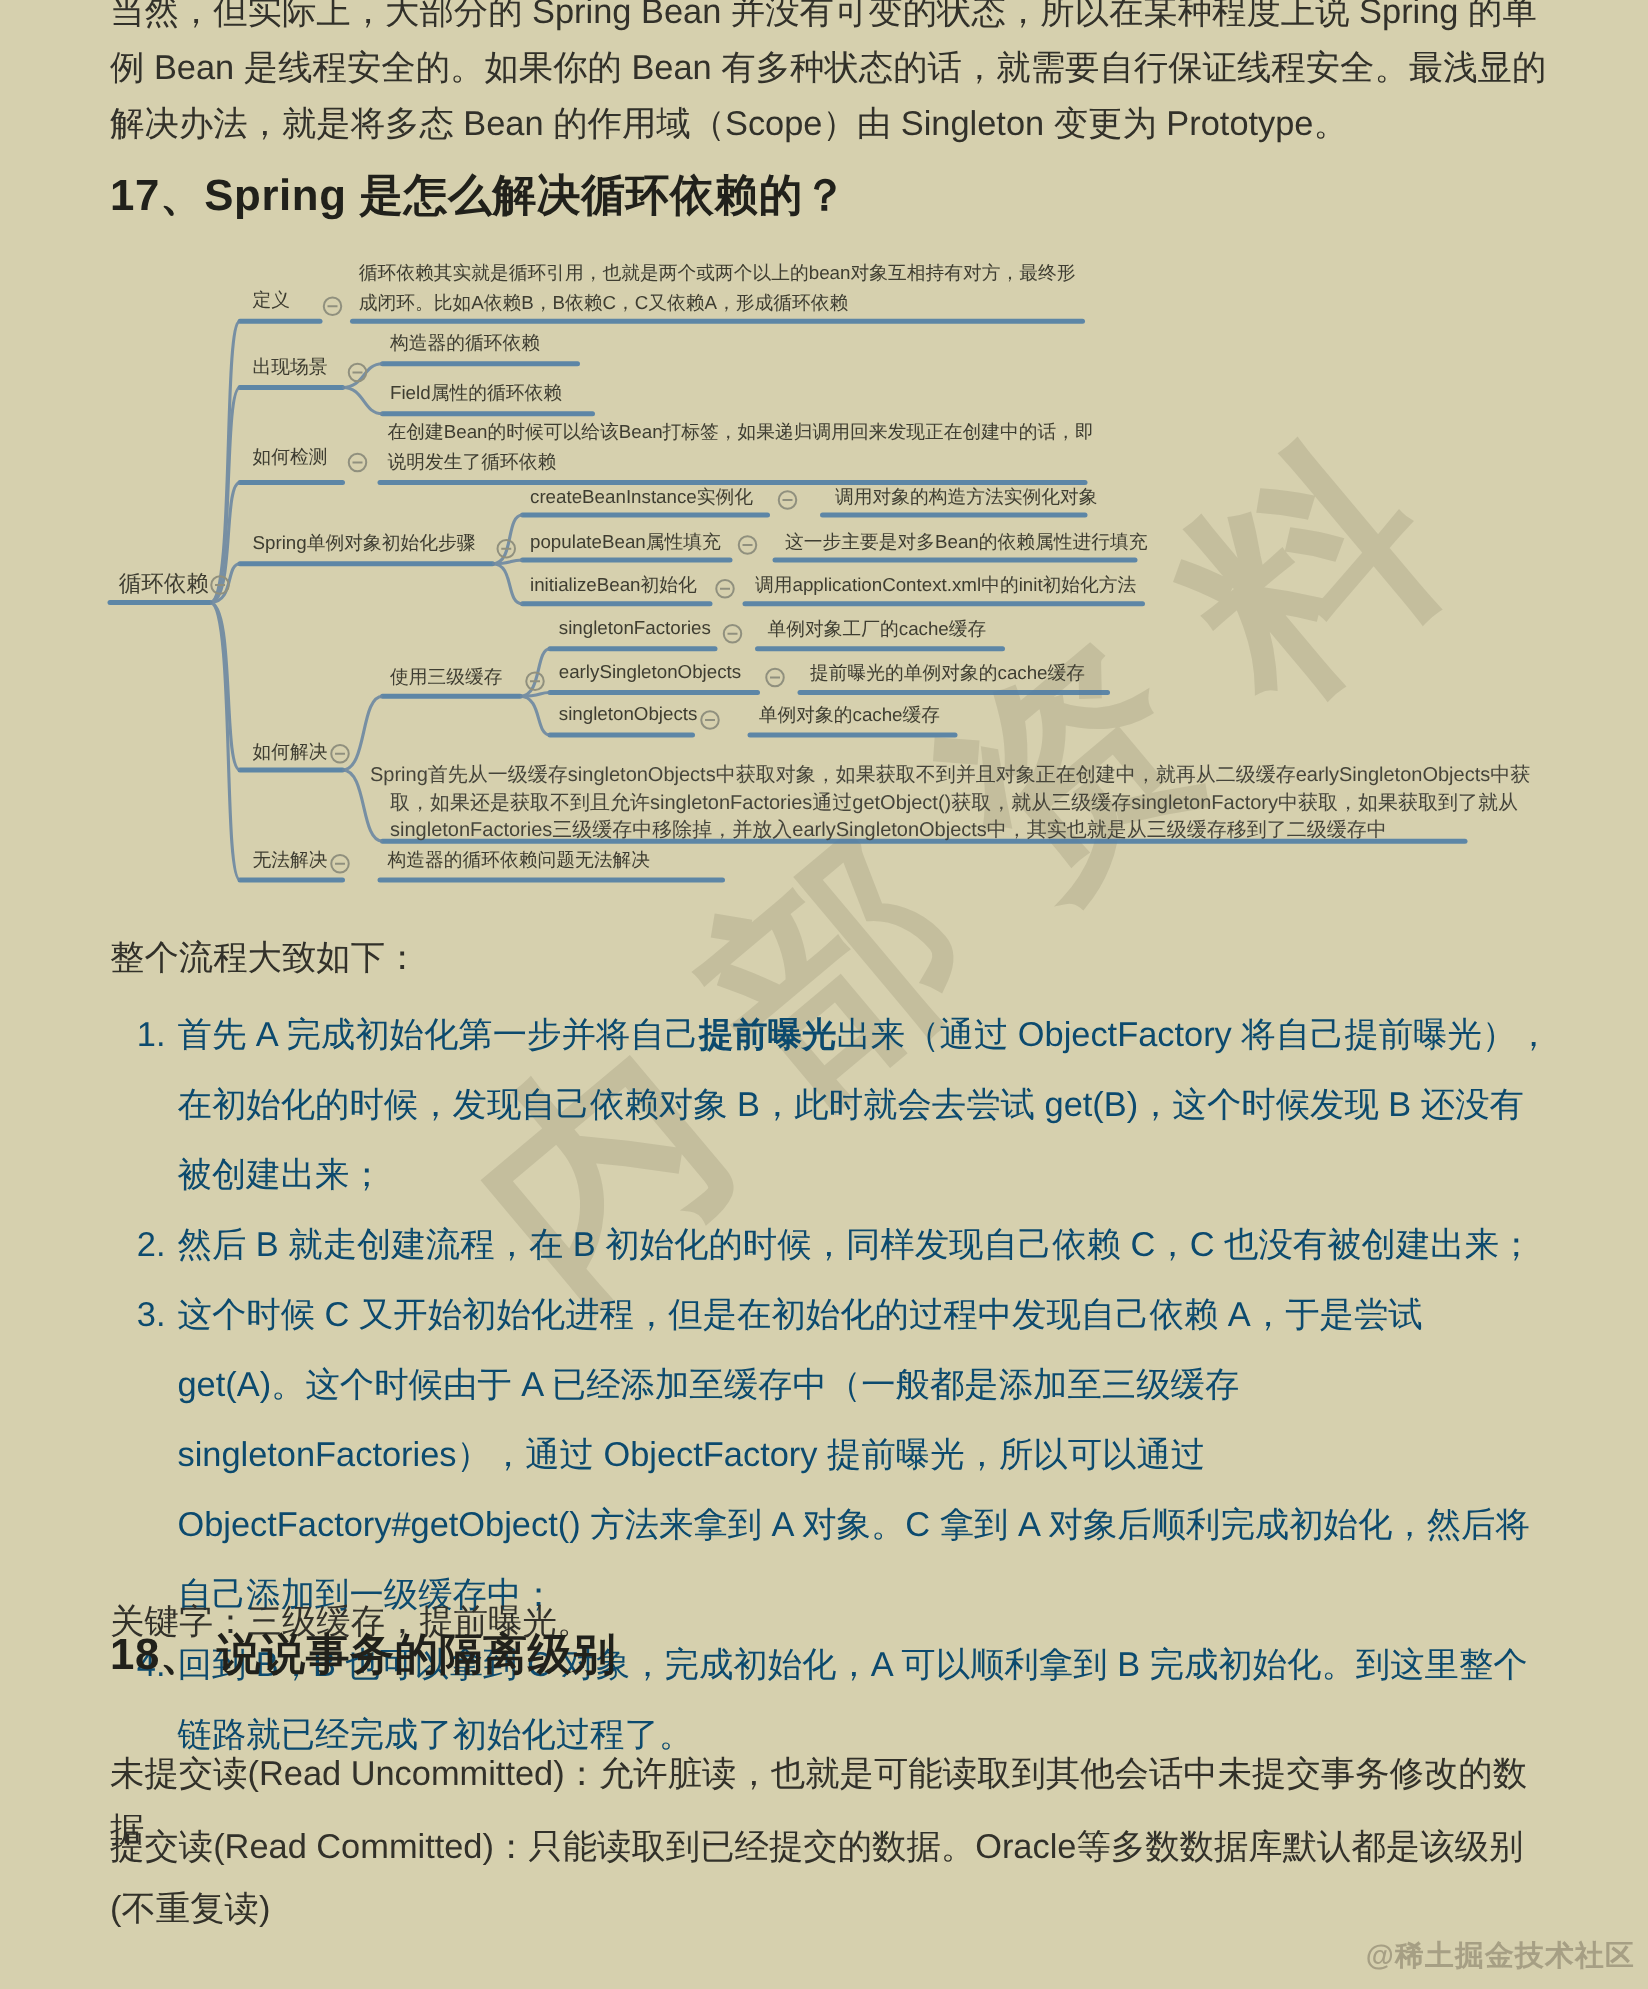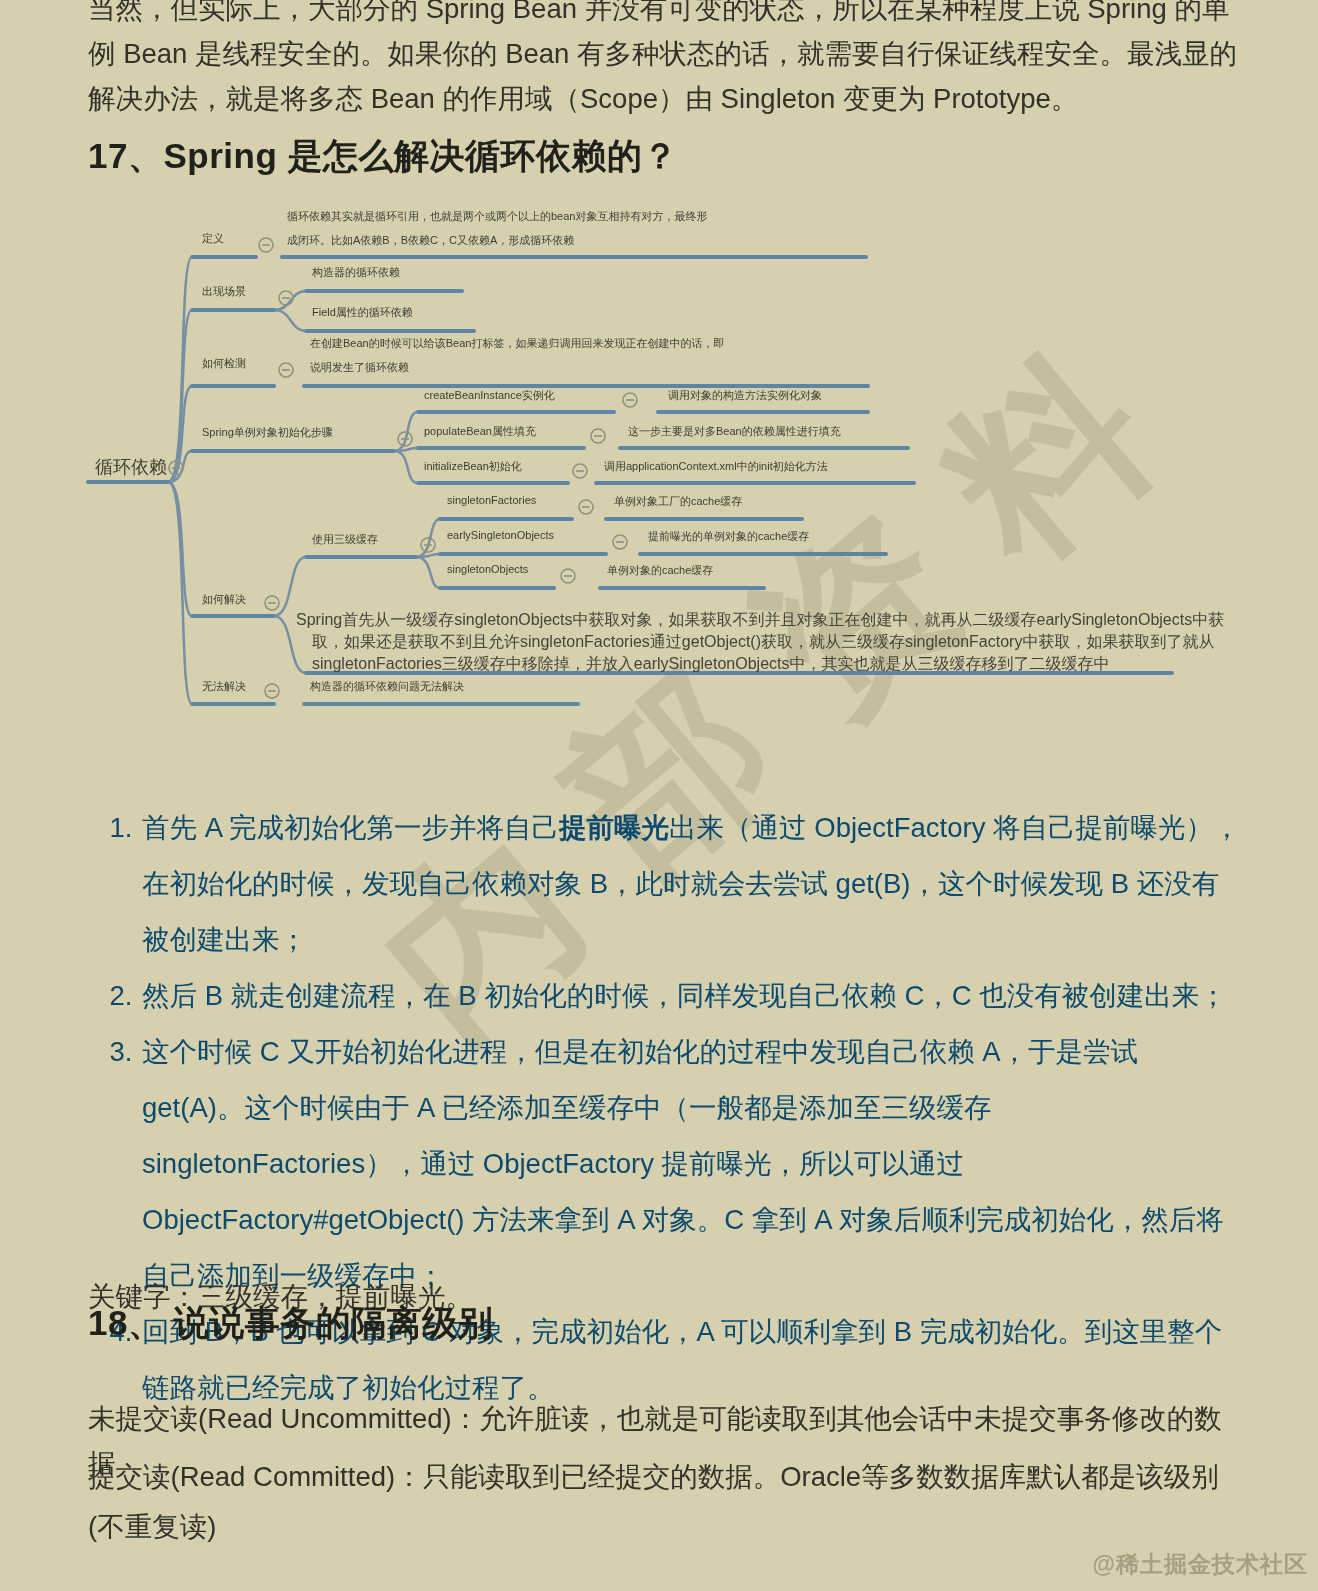--- a/index.html
+++ b/index.html
@@ -22,21 +22,21 @@
     pointer-events:none;
   }
   .wm-corner{
     position:absolute;right:10px;top:1549px;
     font-size:23px;color:#a69f84;letter-spacing:1px;font-weight:bold;
   }
   
   .mm-svg{position:absolute;left:0;top:0;}
   .mmt{
     position:absolute;white-space:nowrap;
-    font-size:11px;color:#3e3d31;font-weight:500;
+    font-size:15px;color:#3e3d31;font-weight:500;
   }
   .mmt.small{font-size:16px;color:#45443a;}
   .mmt.root{font-size:18px;}
   
   ol.flow{
     position:absolute;left:104px;top:800px;width:1106px;
     margin:0;padding:0 0 0 36px;
     font-size:27.5px;line-height:56px;font-weight:500;color:#0c4a6e;
   }
   ol.flow li{margin:0;padding:0 0 0 2px;}
@@ -196,20 +196,21 @@
 
     <div class="mmt" style="left:202px;top:592px">如何解决</div>
     <div class="mmt small" style="left:296px;top:610px">Spring首先从一级缓存singletonObjects中获取对象，如果获取不到并且对象正在创建中，就再从二级缓存earlySingletonObjects中获</div>
     <div class="mmt small" style="left:312px;top:632px">取，如果还是获取不到且允许singletonFactories通过getObject()获取，就从三级缓存singletonFactory中获取，如果获取到了就从</div>
     <div class="mmt small" style="left:312px;top:654px">singletonFactories三级缓存中移除掉，并放入earlySingletonObjects中，其实也就是从三级缓存移到了二级缓存中</div>
 
     <div class="mmt" style="left:202px;top:679px">无法解决</div>
     <div class="mmt" style="left:310px;top:679px">构造器的循环依赖问题无法解决</div>
   </div>
 
+  <div class="abs body-text" style="left:88px;top:743px;">整个流程大致如下：</div>
 
   <ol class="flow">
     <li><span>首先 A 完成初始化第一步并将自己</span><b>提前曝光</b><span>出来（通过 ObjectFactory 将自己提前曝光），在初始化的时候，发现自己依赖对象 B，此时就会去尝试 get(B)，这个时候发现 B 还没有被创建出来；</span></li>
     <li><span>然后 B 就走创建流程，在 B 初始化的时候，同样发现自己依赖 C，C 也没有被创建出来；</span></li>
     <li><span>这个时候 C 又开始初始化进程，但是在初始化的过程中发现自己依赖 A，于是尝试 get(A)。这个时候由于 A 已经添加至缓存中（一般都是添加至三级缓存 singletonFactories），通过 ObjectFactory 提前曝光，所以可以通过 ObjectFactory#getObject() 方法来拿到 A 对象。C 拿到 A 对象后顺利完成初始化，然后将自己添加到一级缓存中；</span></li>
     <li><span>回到 B，B 也可以拿到 C 对象，完成初始化，A 可以顺利拿到 B 完成初始化。到这里整个链路就已经完成了初始化过程了。</span></li>
   </ol>
 
   <div class="abs body-text" style="left:88px;top:1246px;margin-top:28px;">关键字：三级缓存，提前曝光。</div>
 

